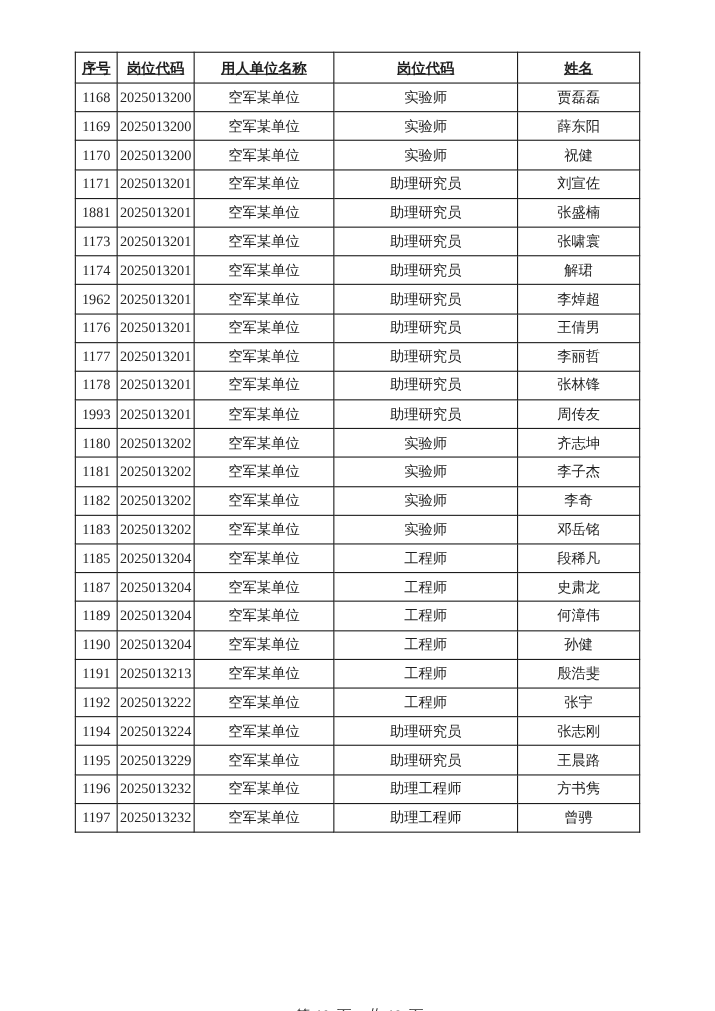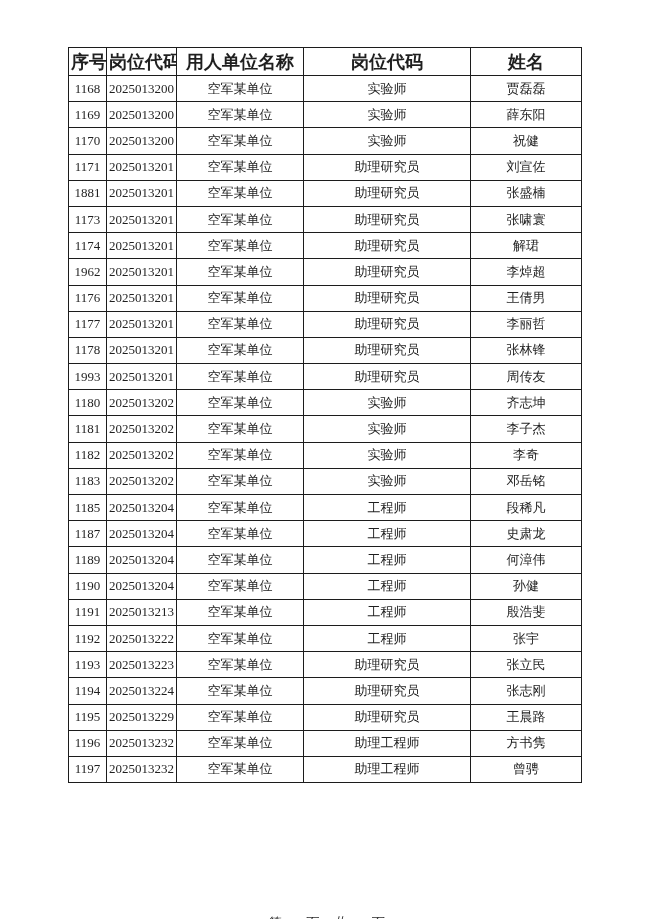--- a/index.html
+++ b/index.html
@@ -26,21 +26,22 @@
     text-align: center;
     vertical-align: middle;
     font-size: 13px;
     white-space: nowrap;
     overflow: hidden;
     padding: 0 2px;
   }
   table.roster th {
     height: 28px;
     font-weight: bold;
-    font-size: 18px;
+    font-size: 13px;
+    text-decoration: underline;
   }
   table.roster td {
     height: 26.2px;
     font-weight: normal;
   }
   .footer {
     position: absolute;
     left: 0;
     top: 914px;
     width: 100%;
@@ -221,27 +222,20 @@
           <td>殷浩斐</td>
         </tr>
         <tr>
           <td>1192</td>
           <td>2025013222</td>
           <td>空军某单位</td>
           <td>工程师</td>
           <td>张宇</td>
         </tr>
         <tr>
-          <td>1193</td>
-          <td>2025013223</td>
-          <td>空军某单位</td>
-          <td>助理研究员</td>
-          <td>张立民</td>
-        </tr>
-        <tr>
           <td>1194</td>
           <td>2025013224</td>
           <td>空军某单位</td>
           <td>助理研究员</td>
           <td>张志刚</td>
         </tr>
         <tr>
           <td>1195</td>
           <td>2025013229</td>
           <td>空军某单位</td>

